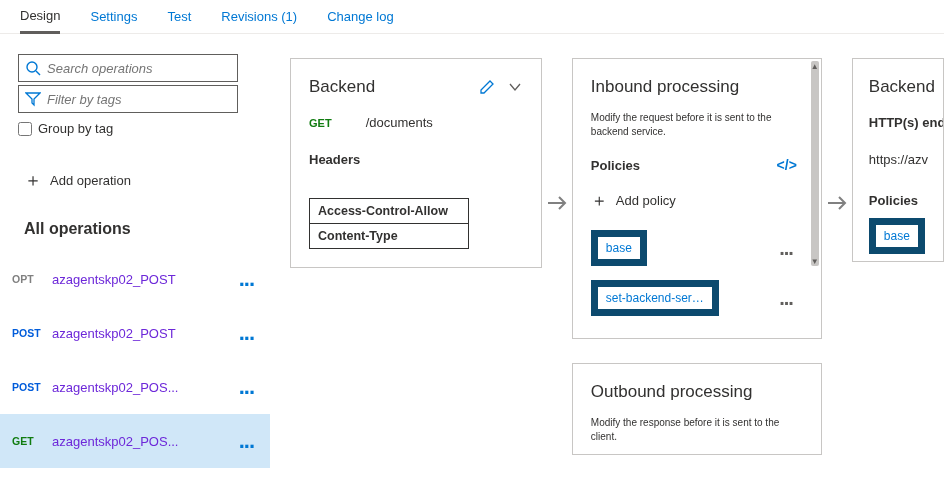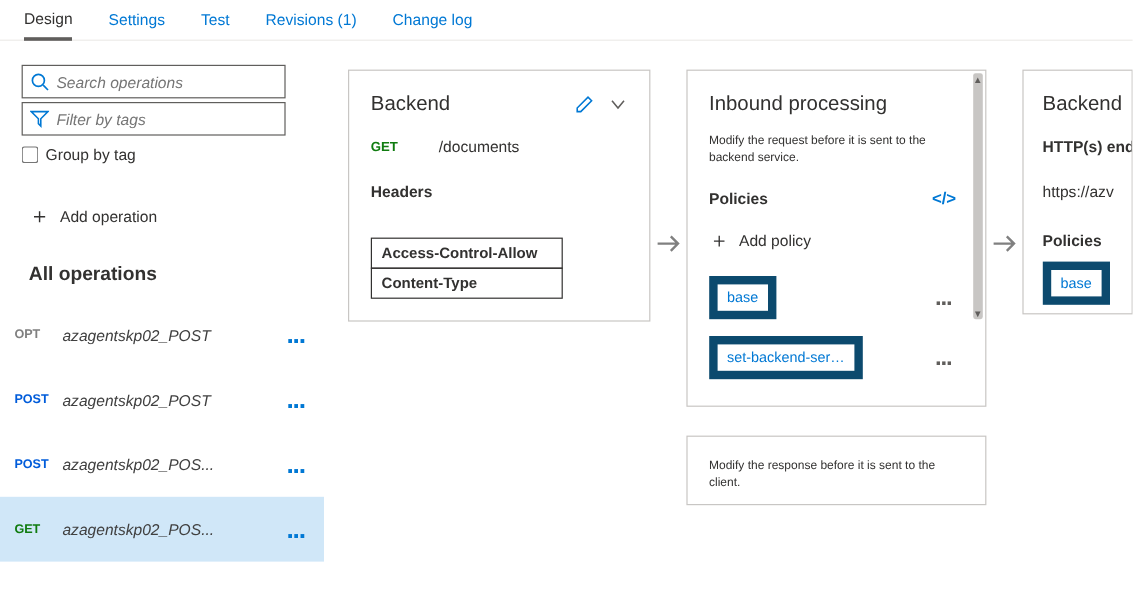--- a/index.html
+++ b/index.html
@@ -100,26 +100,25 @@
     font-size: 10.5px;
     font-weight: 700;
     width: 40px;
     flex-shrink: 0;
     color: #015cda;
   }
   .method.opt { color: #808080; font-weight: 600; }
   .method.get { color: #107c10; font-weight: 700;}
   .op-name {
     font-size: 13px;
-    color: #404040;
+    color: #6d28d9;
     white-space: nowrap;
     overflow: hidden;
     text-overflow: ellipsis;
     flex: 1;
-    font-style: italic;
   }
   .dots {
     color: #0078d4;
     font-size: 22px;
     font-weight: 700;
     letter-spacing: -1px;
     padding: 0 6px;
     cursor: pointer;
   }
   .canvas {
@@ -338,20 +337,21 @@
           <span class="policy-chip">base</span>
           <span class="pol-dots">...</span>
         </div>
         <div class="policy-row" style="margin-bottom:4px;">
           <span class="policy-chip">set-backend-ser…</span>
           <span class="pol-dots">...</span>
         </div>
       </div>
 
       <div class="card inbound-card" style="padding-bottom:10px;">
+        <div class="card-title" style="margin-bottom:14px;">Outbound processing</div>
         <div class="card-desc" style="margin-bottom:0;">Modify the response before it is sent to the client.</div>
       </div>
     </div>
 
     <div class="arrow-col">
       <svg width="22" height="22" viewBox="0 0 22 22">
           <path d="M2 11 L18 11 M13 5 L19 11 L13 17" fill="none" stroke="#808080" stroke-width="2"></path>
         </svg>
     </div>
 

